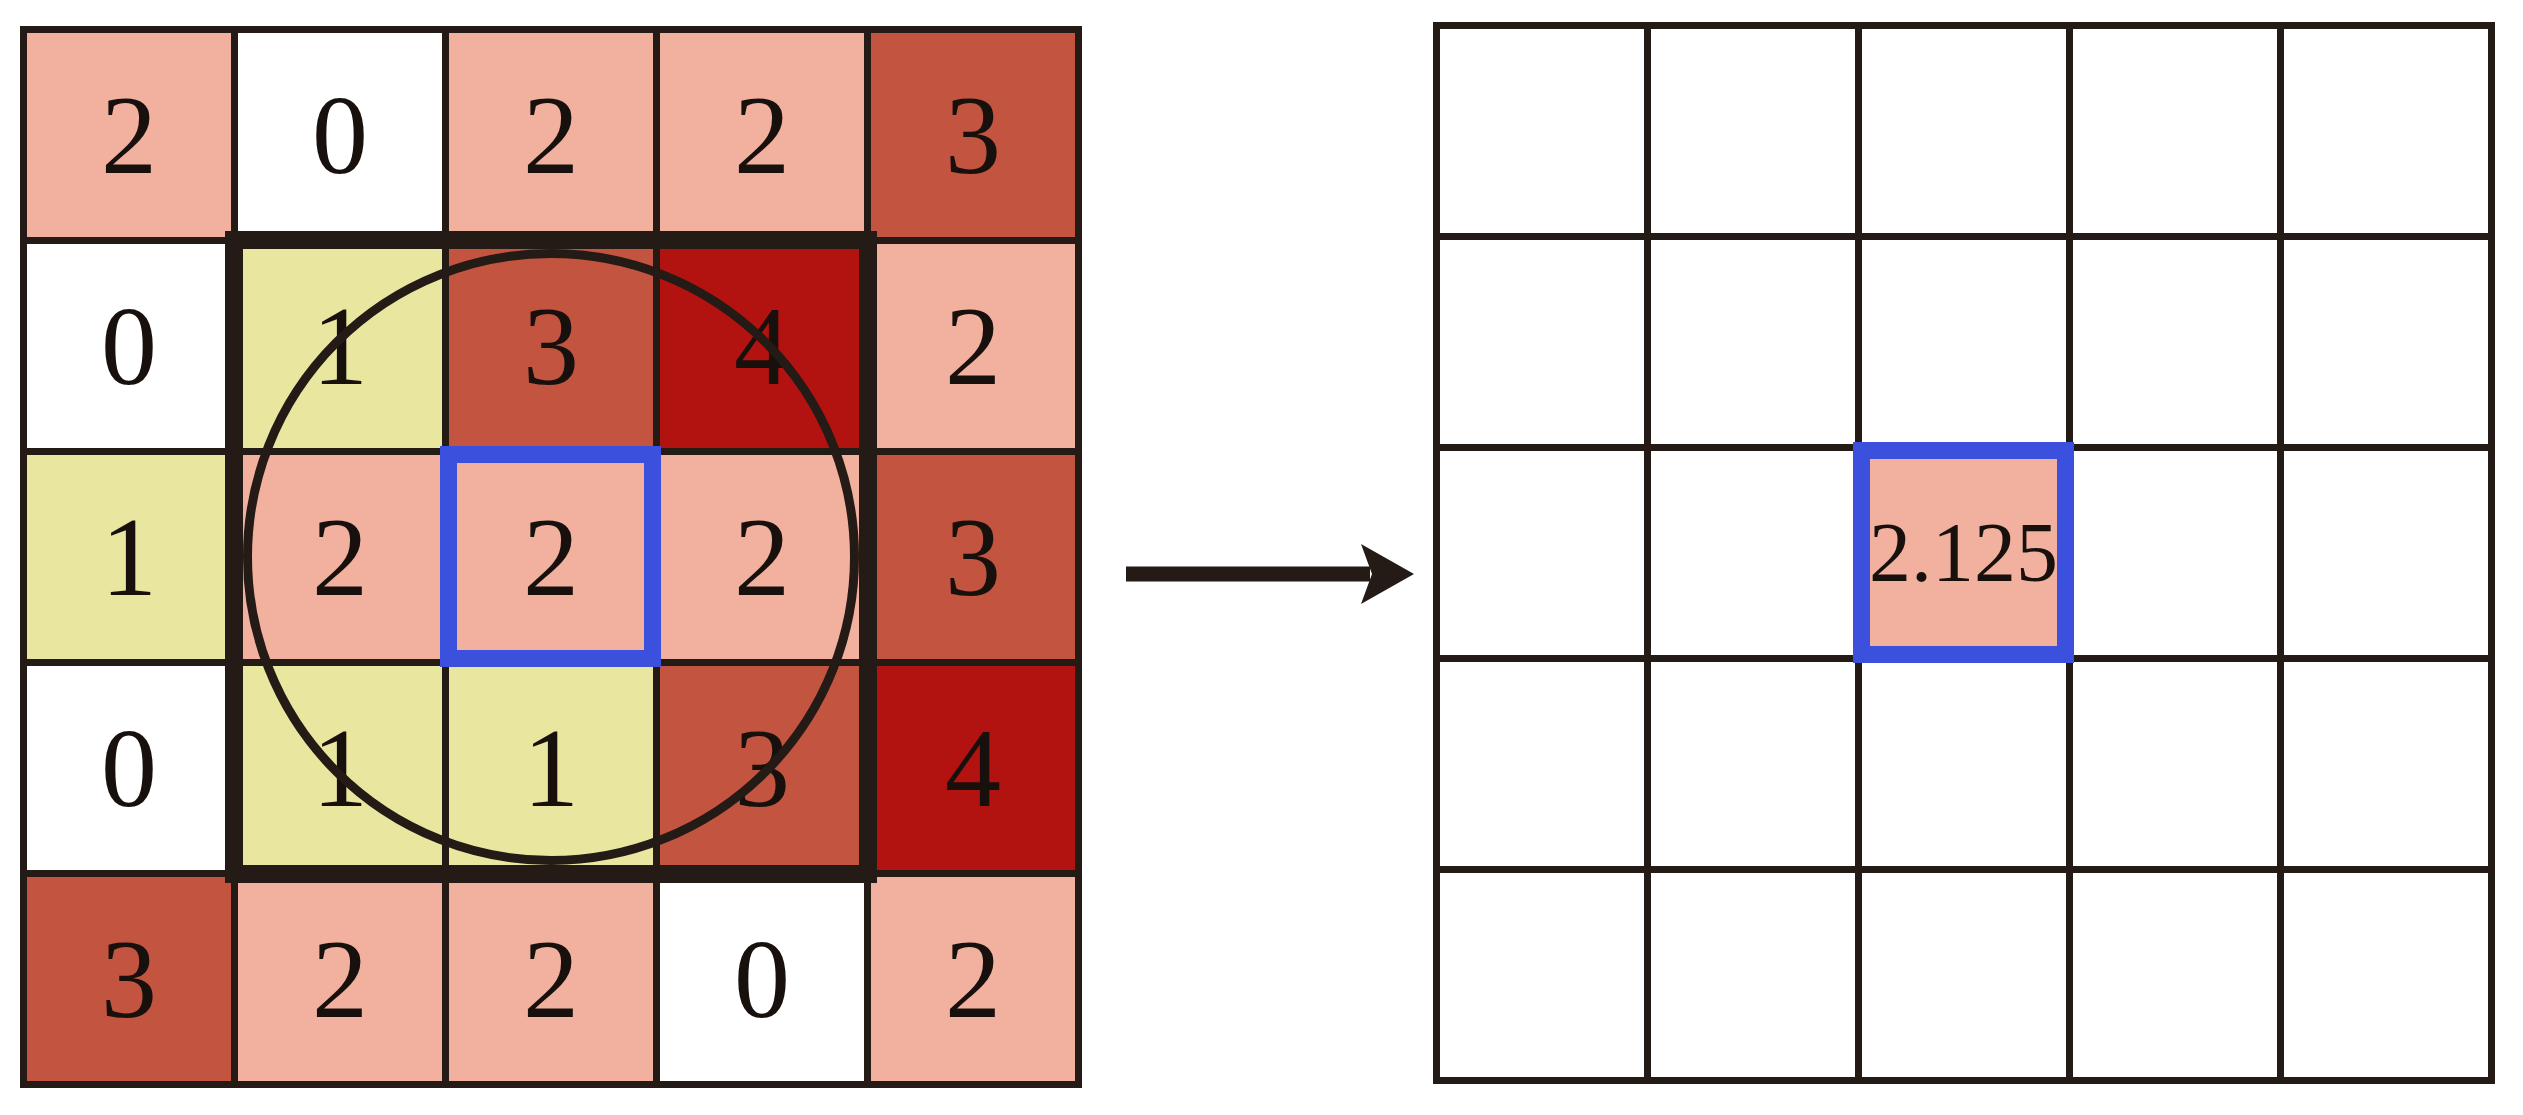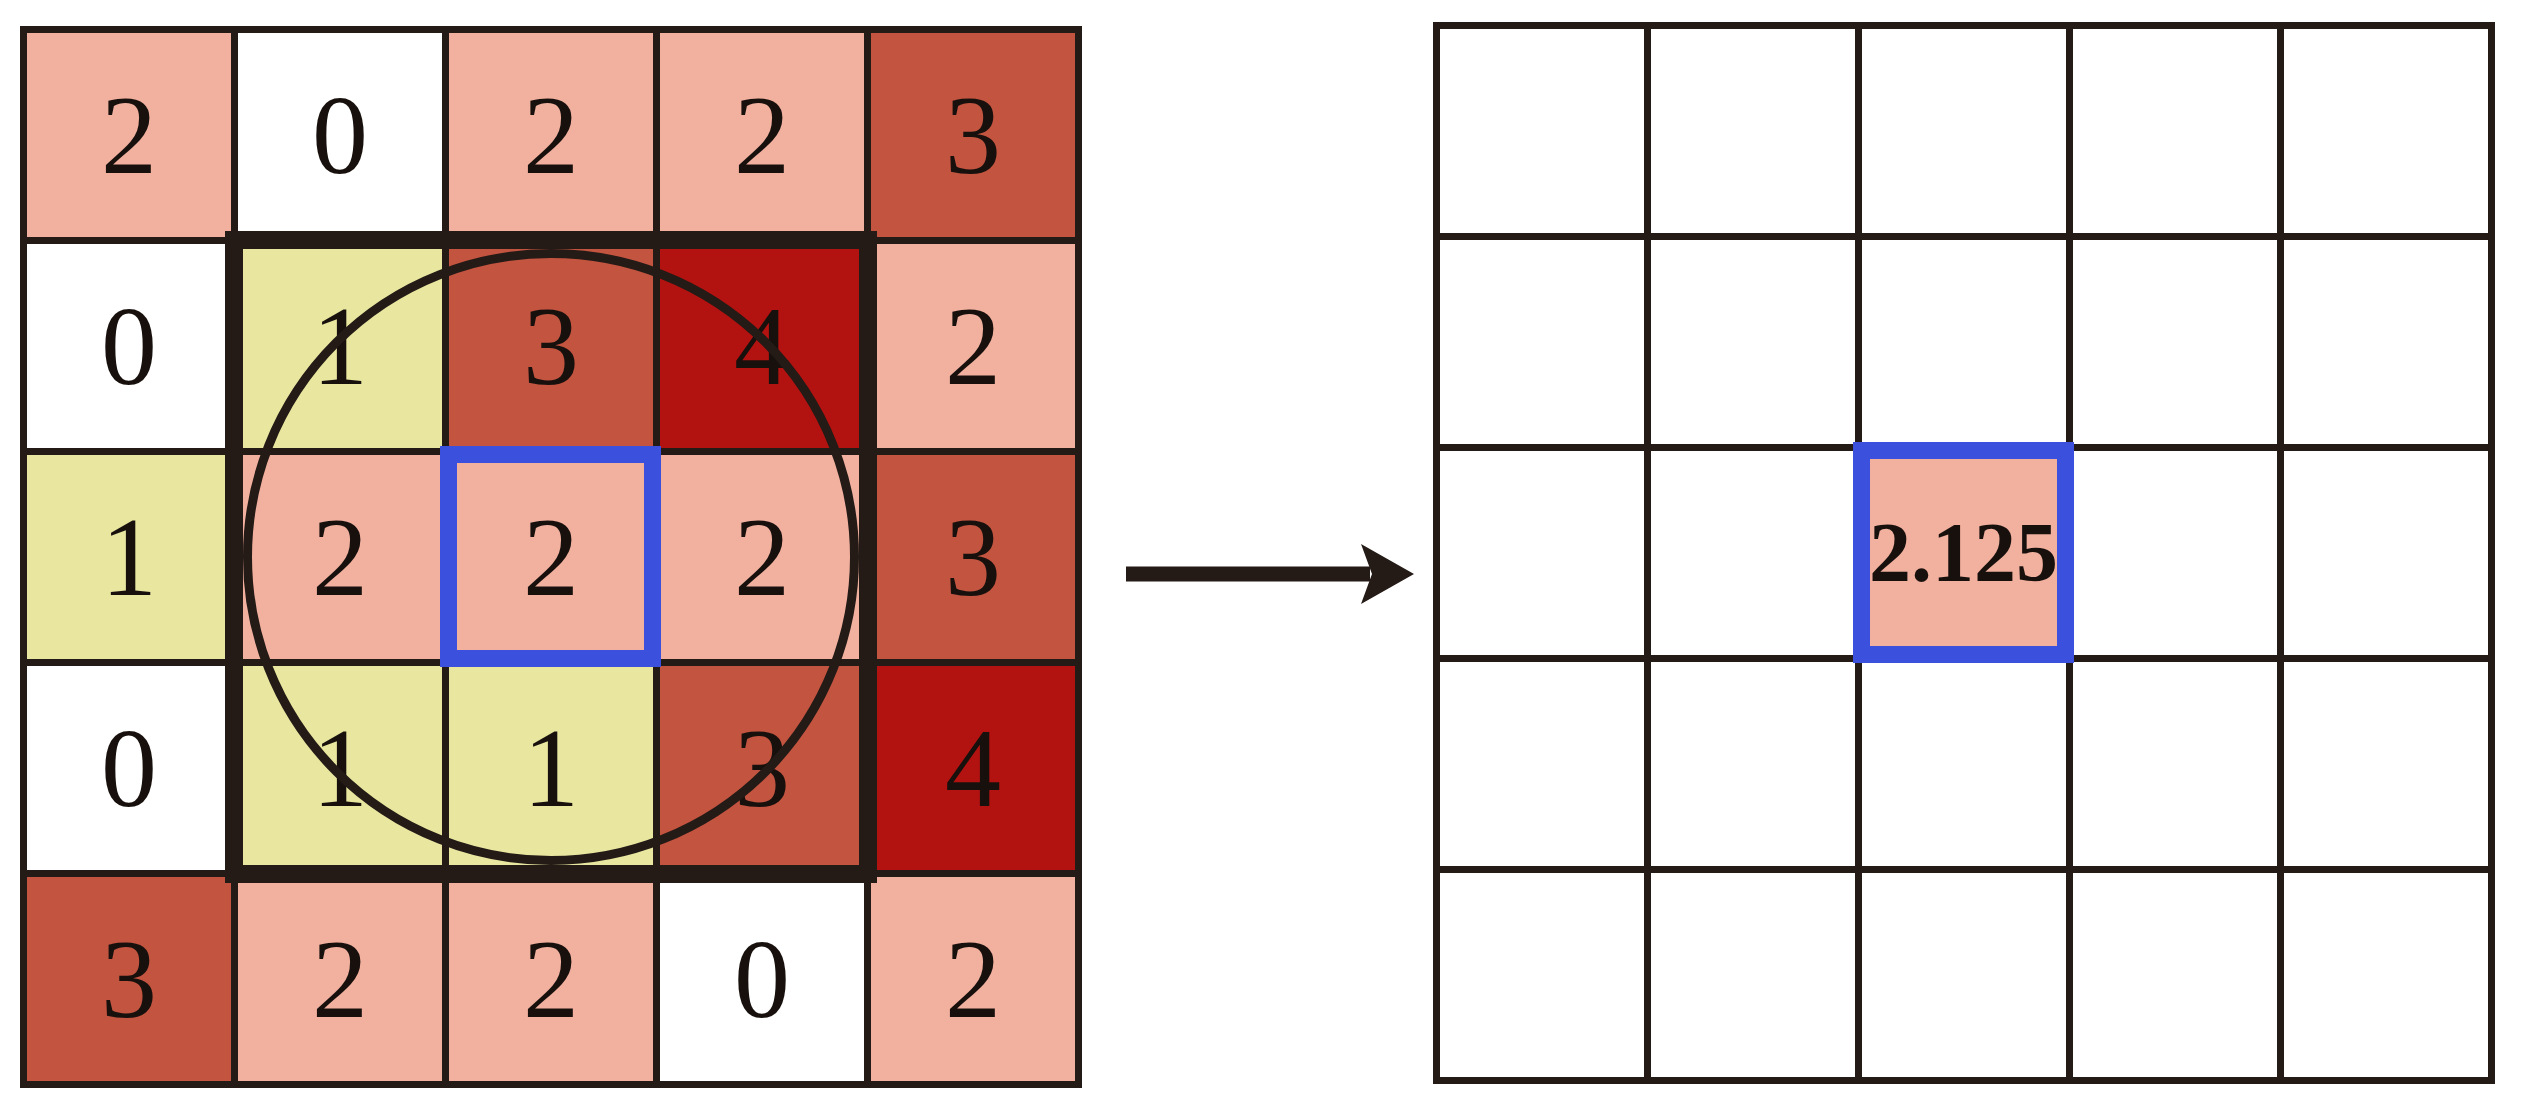--- a/index.html
+++ b/index.html
@@ -15,21 +15,21 @@
     background: #ffffff;
     overflow: hidden;
   }
   
   .grid-wrap {
     position: absolute;
     width: 1062px;
     height: 1062px;
   }
   .grid-wrap.left  { left: 20px;   top: 26px; }
-  .grid-wrap.right { left: 1433px; top: 22px; font-weight: bold; }
+  .grid-wrap.right { left: 1433px; top: 22px; }
   .grid {
     position: absolute;
     inset: 0;
     display: grid;
     grid-template-columns: repeat(5, 1fr);
     grid-template-rows: repeat(5, 1fr);
     gap: 7px;
     padding: 7px;
     box-sizing: border-box;
     background: var(--grid_line, #241a16);

